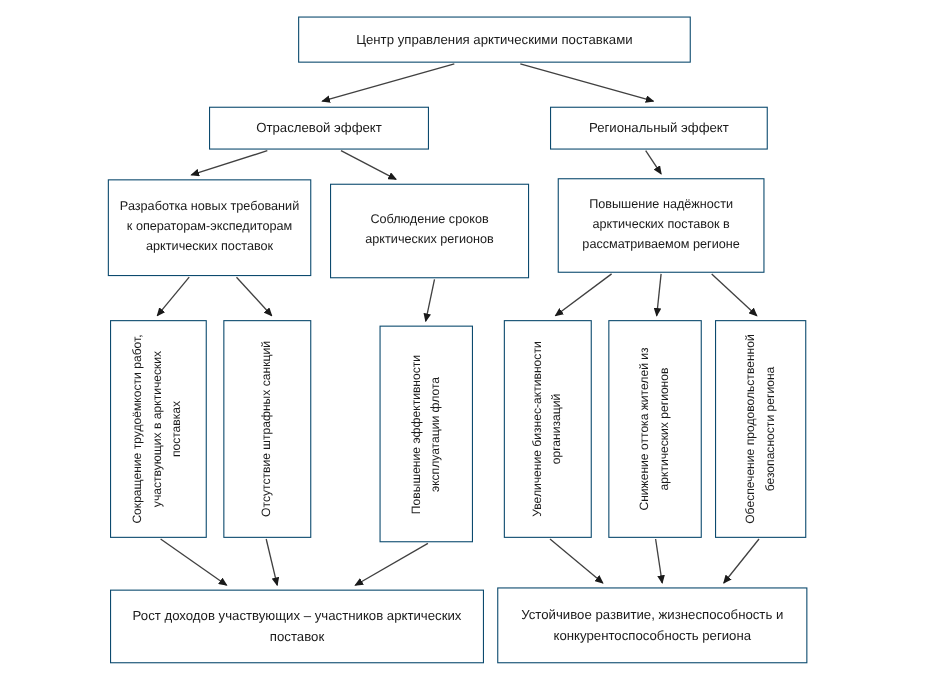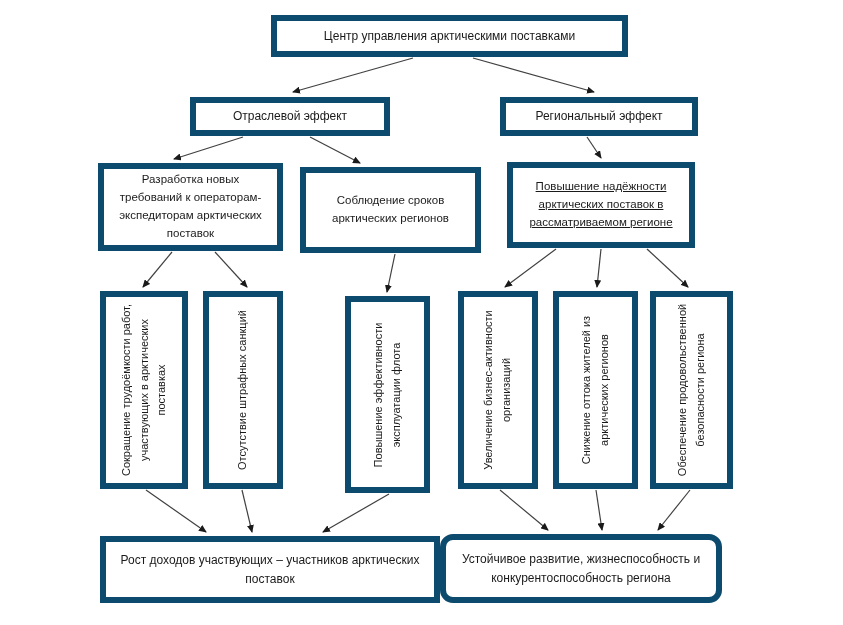--- a/index.html
+++ b/index.html
@@ -12,21 +12,21 @@
     width: 843px;
     height: 625px;
     background: #ffffff;
     font-family: "Liberation Sans", sans-serif;
     color: #1a1a1a;
     overflow: hidden;
   }
   .node {
     position: absolute;
     background: #ffffff;
-    border: 6px solid #0c4a6e;
+    border: 1px solid #0c4a6e;
     box-sizing: border-box;
     display: flex;
     align-items: center;
     justify-content: center;
     text-align: center;
     font-size: 11.5px;
     line-height: 1.55;
     padding: 4px 8px;
   }
   .node.vbox {
@@ -41,29 +41,29 @@
     text-align: center;
     font-size: 11px;
     line-height: 1.6;
   }
   
   #node-root          { left:271px; top:15px;  width:357px; height:42px; font-size:12px; }
   #node-industry      { left:190px; top:97px;  width:200px; height:39px; font-size:12px; }
   #node-regional      { left:500px; top:97px;  width:198px; height:39px; font-size:12px; }
   #node-requirements  { left:98px;  top:163px; width:185px; height:88px;align-items:center; }
   #node-deadlines     { left:300px; top:167px; width:181px; height:86px; }
-  #node-reliability   { left:507px; top:162px; width:188px; height:86px;text-decoration:underline; }
+  #node-reliability   { left:507px; top:162px; width:188px; height:86px; }
   #node-labor         { left:100px; top:291px; width:88px;  height:198px; }
   #node-penalties     { left:203px; top:291px; width:80px;  height:198px; }
   #node-fleet         { left:345px; top:296px; width:85px;  height:197px; }
   #node-business      { left:458px; top:291px; width:80px;  height:198px; }
   #node-outflow       { left:553px; top:291px; width:85px;  height:198px; }
   #node-food          { left:650px; top:291px; width:83px;  height:198px; }
   #node-income        { left:100px; top:536px; width:340px; height:67px; font-size:12px; }
-  #node-sustainability{ left:440px; top:534px; width:282px; height:69px; font-size:12px;border-radius:13px; }
+  #node-sustainability{ left:452px; top:534px; width:282px; height:69px; font-size:12px; }
   svg.edges {
     position: absolute;
     left: 0; top: 0;
     width: 843px; height: 625px;
     pointer-events: none;
   }
   svg.edges line {
     stroke: #404040;
     stroke-width: 1.2;
   }

